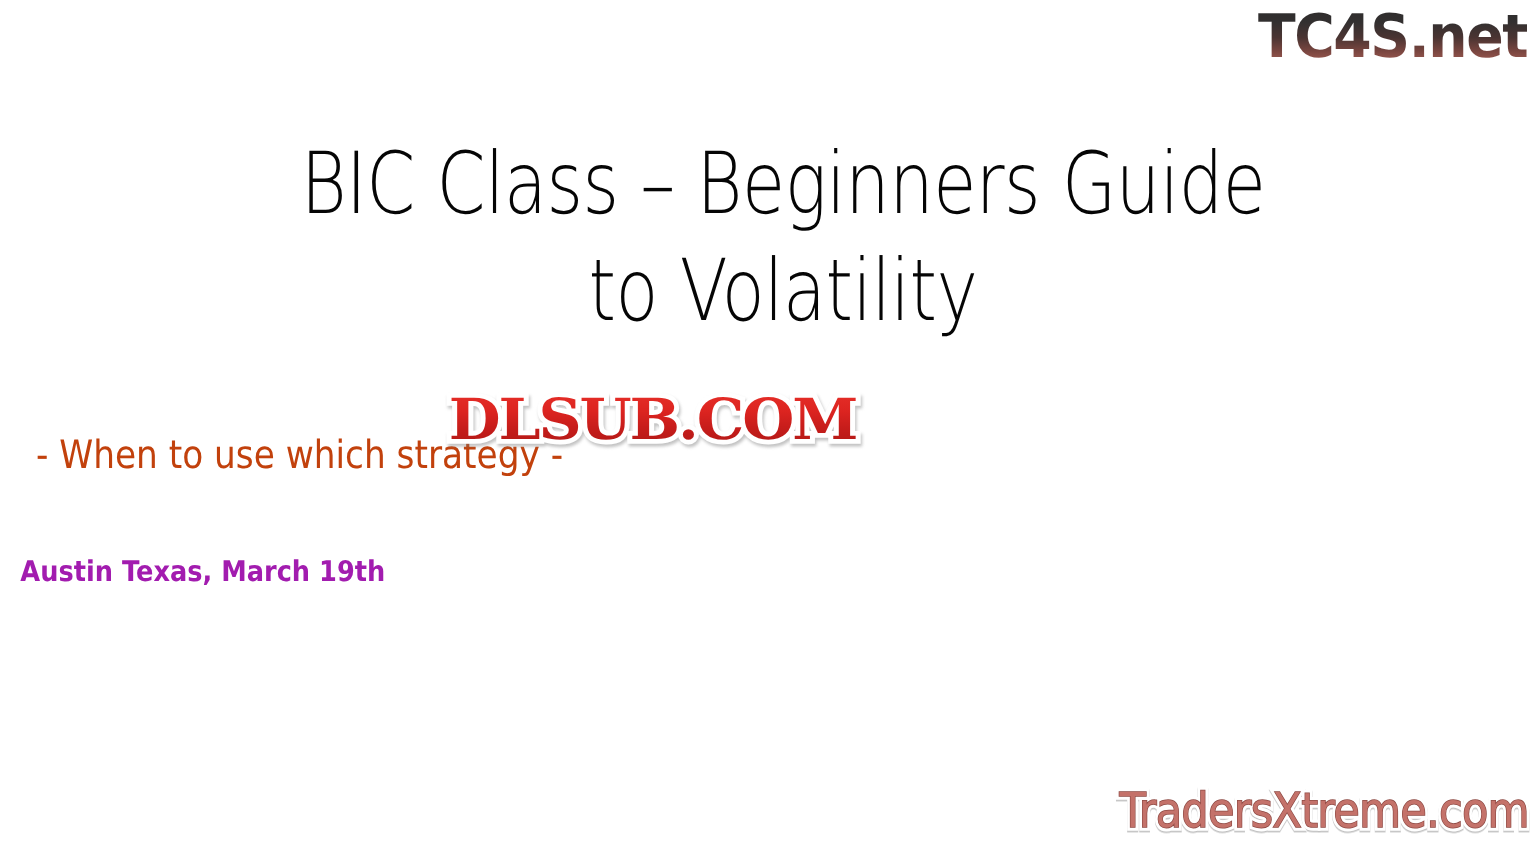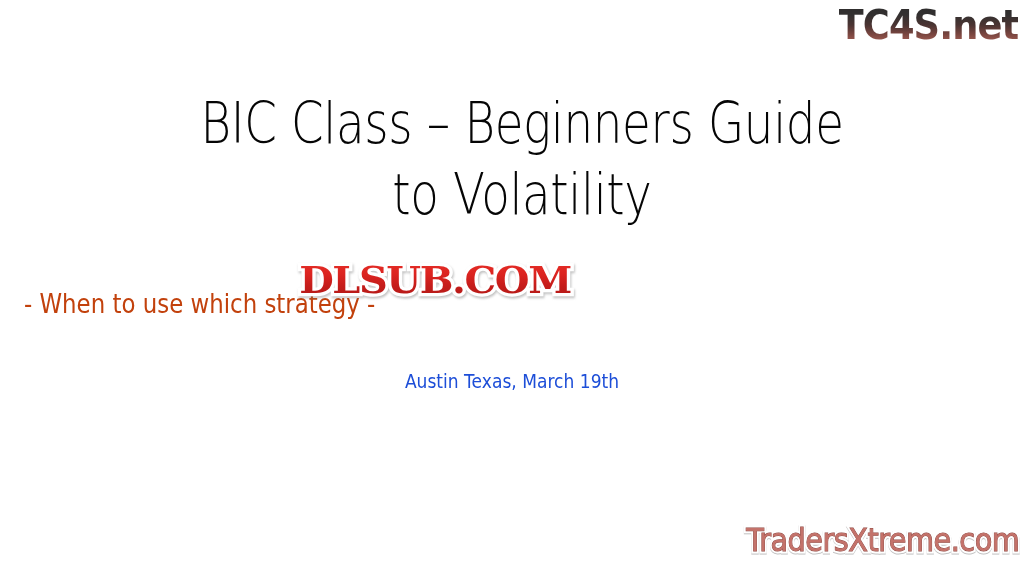--- a/index.html
+++ b/index.html
@@ -60,26 +60,26 @@
     transform: scaleX(0.88);
     transform-origin: center center;
   }
 
   
   .event-line {
     position: absolute;
     left: 0;
     top: 369px;
     width: 1024px;
-    text-align: center;
-    font-family: "DejaVu Sans", sans-serif;
-    font-weight: 400;
+    text-align: left;
+    font-family: "DejaVu Sans", sans-serif;
+    font-weight: 700;
     font-size: 19px;
     line-height: 25px;
-    color: #1d4ed8;
+    color: #a21caf;
     white-space: nowrap;
     z-index: 1;
   }
   .event-line span {
     display: inline-block;
     transform: scaleX(0.9);
     transform-origin: center center;
   }
 
   

